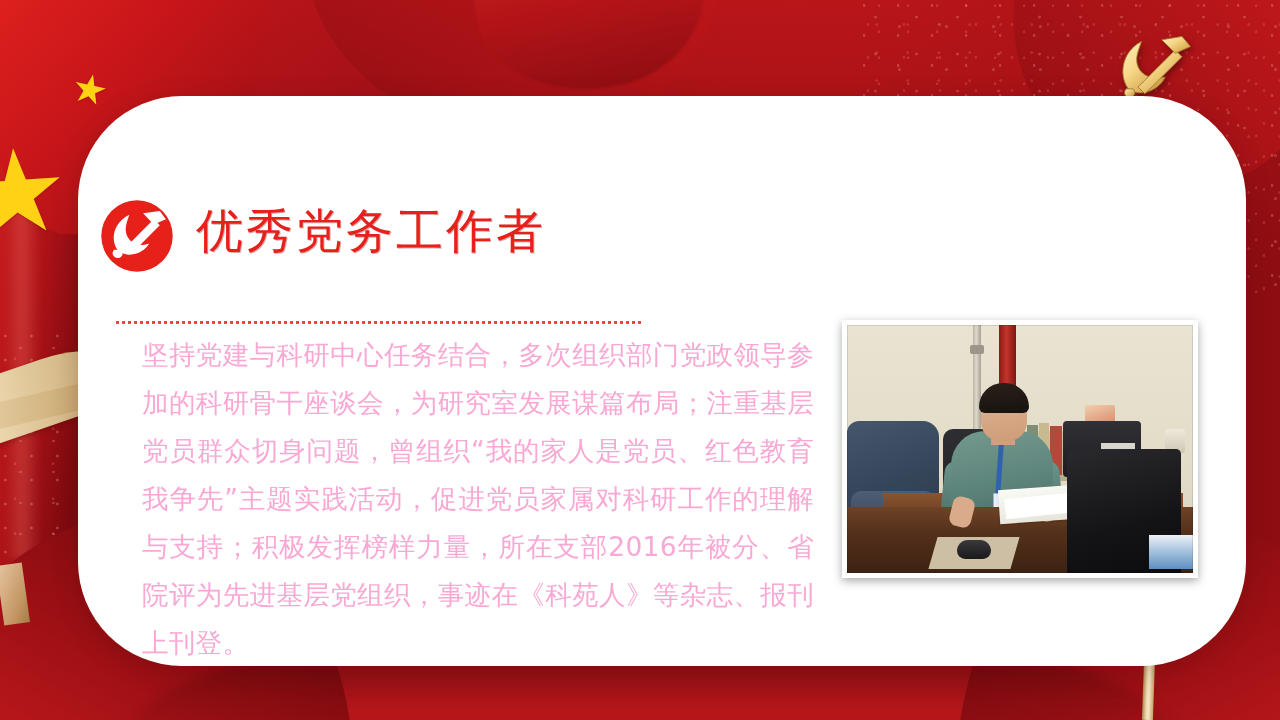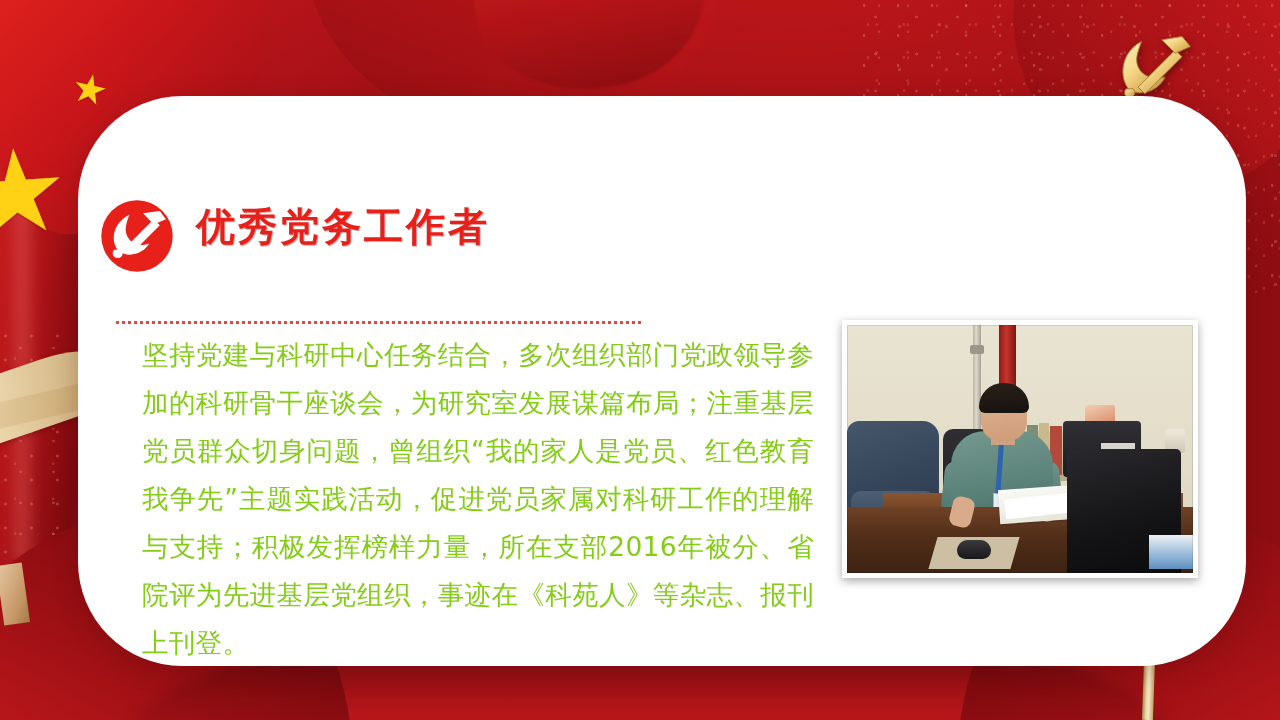--- a/index.html
+++ b/index.html
@@ -160,41 +160,41 @@
     box-shadow:0 6px 26px rgba(70,5,8,.22);
   }
 
   
   .badge {
     position:absolute; left:99px; top:198px; width:76px; height:76px;
   }
   .title {
     position:absolute; left:196px; top:200px;
     font-family:"DejaVu Sans","Liberation Sans",sans-serif;
-    font-size:39px; font-weight:bold; letter-spacing:3px;
+    font-size:47px; font-weight:normal; letter-spacing:3px;
     color:#e8201a;
     text-shadow:1px 1px 0 rgba(140,10,8,.35);
   }
   .person-name {
     position:absolute; left:370px; top:263px;
     font-family:"DejaVu Serif","Liberation Serif",serif;
     font-size:41px; font-weight:bold; letter-spacing:16px;
     color:#7d2015;
   }
   .divider {
     position:absolute; left:116px; top:321px; width:526px; height:3px;
     background-image:linear-gradient(90deg,#e04a43 0 3px, transparent 3px 6px);
     background-size:6px 3px; background-repeat:repeat-x;
   }
 
   
   .body-text {
     position:absolute; left:142px; top:331px; width:672px;
     font-family:"DejaVu Sans","Liberation Sans",sans-serif;
-    font-size:26.5px; line-height:48px; color:#84cc16;
+    font-size:26.5px; line-height:48px; color:#f9a8d4;
     text-align:justify; text-justify:inter-character;
     letter-spacing:.3px;
   }
 
   
   .photo-frame {
     position:absolute; left:842px; top:320px; width:356px; height:258px;
     background:#fff; padding:5px;
     box-shadow:0 3px 9px rgba(0,0,0,.34);
   }

